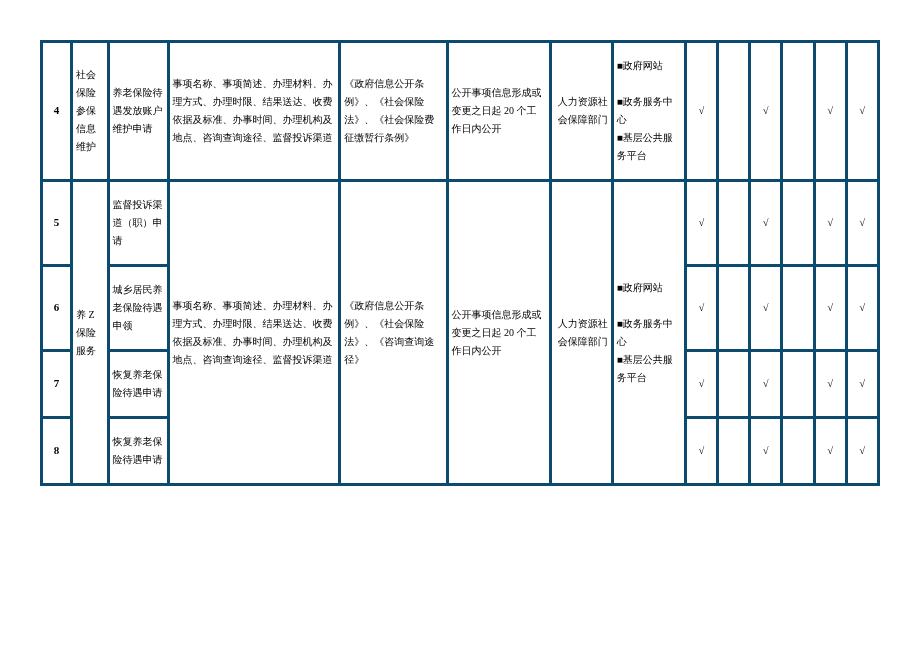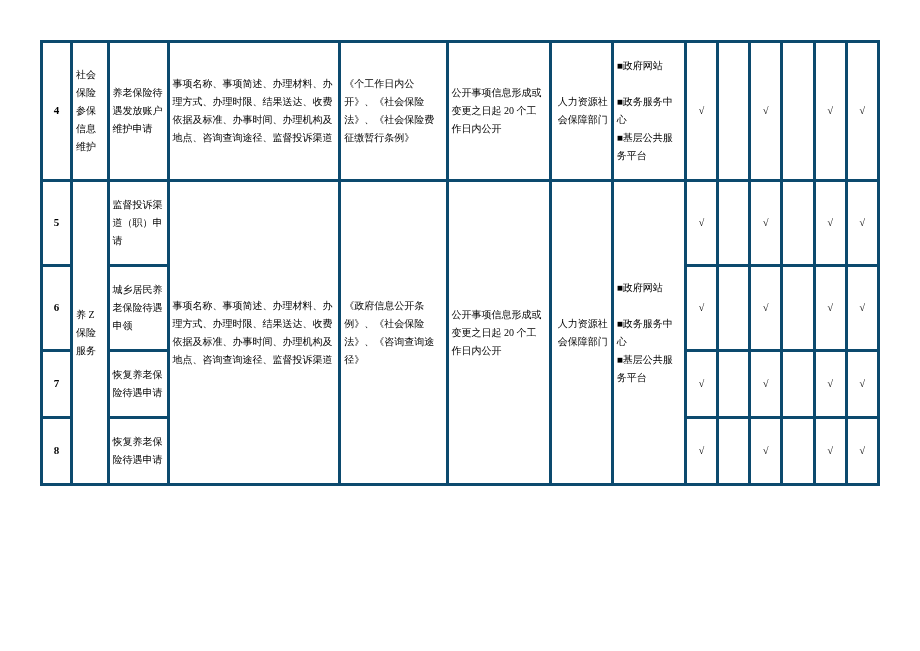--- a/index.html
+++ b/index.html
@@ -38,21 +38,21 @@
 <body>
 
 <table>
 
   <tbody>
       <tr>
     <td class="c-num">4</td>
     <td class="c-cat">社会保险参保信息维护</td>
     <td class="c-item">养老保险待遇发放账户维护申请</td>
     <td class="c-content">事项名称、事项简述、办理材料、办理方式、办理时限、结果送达、收费依据及标准、办事时间、办理机构及地点、咨询查询途径、监督投诉渠道</td>
-    <td class="c-basis">《个工作日内公开》、《社会保险法》、《社会保险费征缴暂行条例》</td>
+    <td class="c-basis">《政府信息公开条例》、《社会保险法》、《社会保险费征缴暂行条例》</td>
     <td class="c-time">公开事项信息形成或变更之日起 20 个工作日内公开</td>
     <td class="c-dept">人力资源社会保障部门</td>
     <td class="c-channel">
       <span>■</span><span>政府网站</span><br><br>
       <span>■</span><span>政务服务中心</span><br>
       <span>■</span><span>基层公共服务平台</span>
     </td>
     <td class="c-chk check">√</td>
     <td class="c-chk check"></td>
     <td class="c-chk check">√</td>

